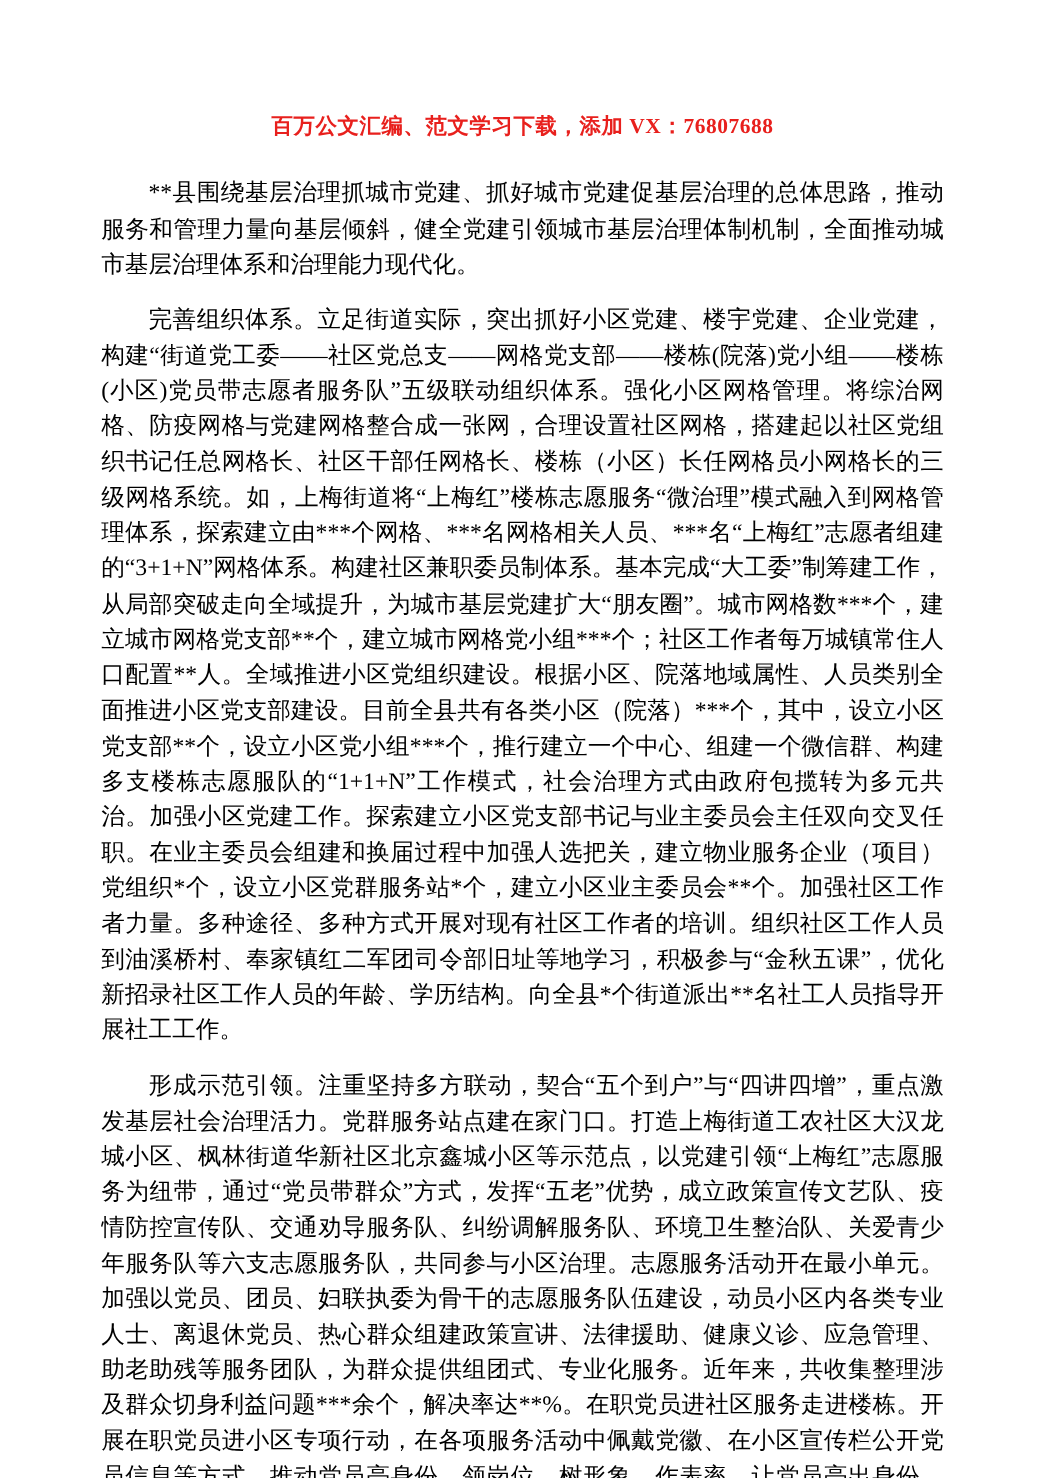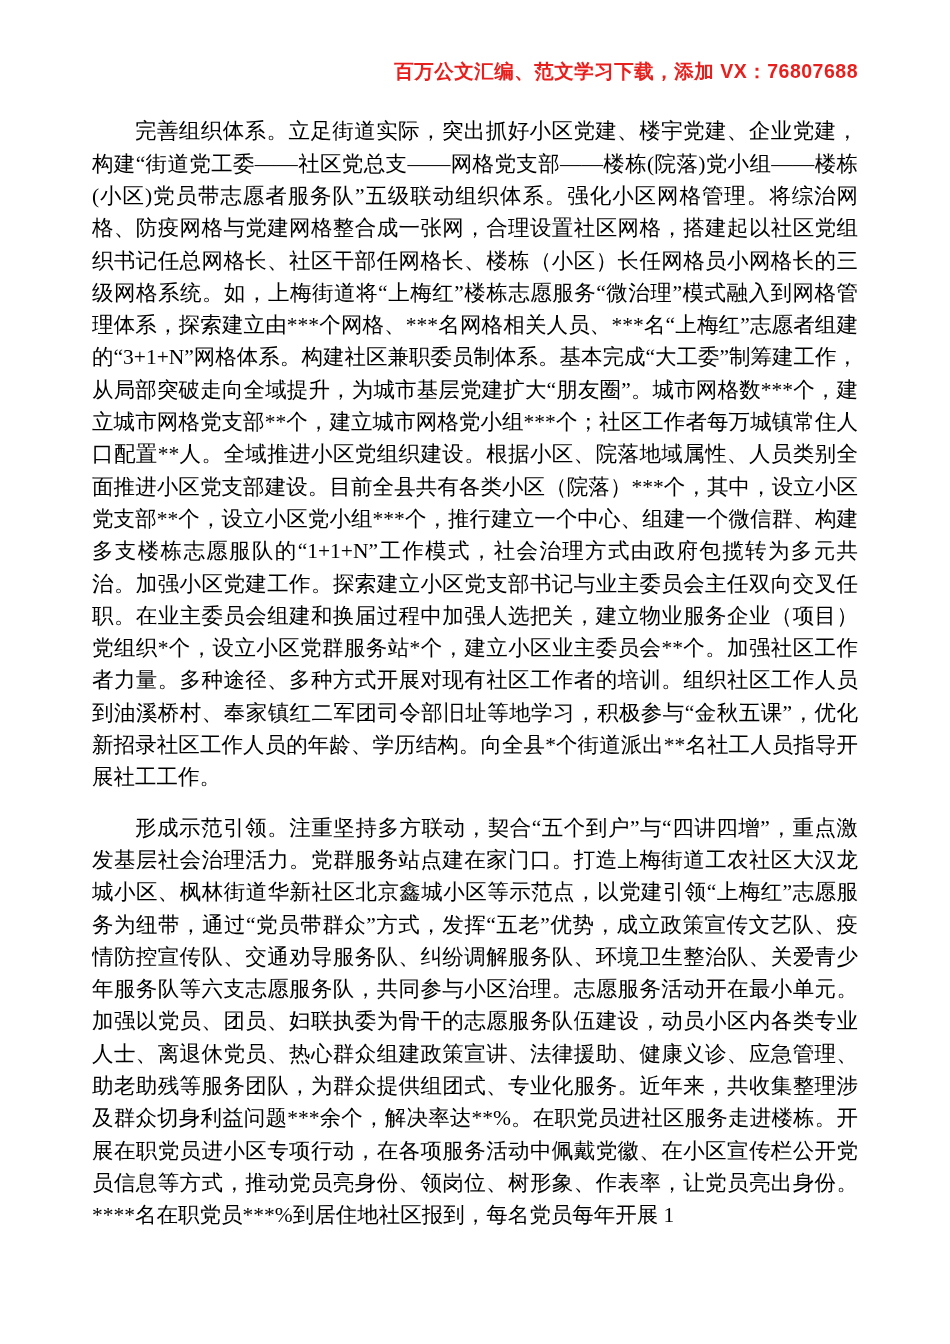--- a/index.html
+++ b/index.html
@@ -16,27 +16,27 @@
   }
   .page {
     width: 950px;
     height: 1344px;
     position: relative;
     box-sizing: border-box;
     padding: 0 92px;
     background: #fff;
   }
   .watermark {
-    text-align: right;
+    text-align: center;
     color: #e8201d;
-    font-family: Liberation Sans, sans-serif;
+    font-family: Liberation Serif, serif;
     font-weight: bold;
     font-size: 19.5px;
     letter-spacing: 0.5px;
-    padding-top: 60px;
+    padding-top: 104px;
     padding-bottom: 0;
     line-height: 1.2;
     white-space: nowrap;
   }
   .body-area {
     margin-top: 32px;
   }
   p.para {
     margin: 0 0 0 0;
     font-size: 21.5px;
@@ -58,17 +58,18 @@
   }
 </style>
 </head>
 <body>
 
 <div class="page">
 
   <div class="watermark">百万公文汇编、范文学习下载，添加 VX：76807688</div>
 
   <div class="body-area clip">
+    <p class="para"><span>**县围绕基层治理抓城市党建、抓好城市党建促基层治理的总体思路，推动服务和管理力量向基层倾斜，健全党建引领城市基层治理体制机制，全面推动城市基层治理体系和治理能力现代化。</span></p>
     <p class="para"><span class="b">完善组织体系。</span><span>立足街道实际，突出抓好小区党建、楼宇党建、企业党建，构建“街道党工委——社区党总支——网格党支部——楼栋(院落)党小组——楼栋(小区)党员带志愿者服务队”五级联动组织体系。</span><span class="b">强化小区网格管理。</span><span>将综治网格、防疫网格与党建网格整合成一张网，合理设置社区网格，搭建起以社区党组织书记任总网格长、社区干部任网格长、楼栋（小区）长任网格员小网格长的三级网格系统。如，上梅街道将“上梅红”楼栋志愿服务“微治理”模式融入到网格管理体系，探索建立由***个网格、***名网格相关人员、***名“上梅红”志愿者组建的“3+1+N”网格体系。</span><span class="b">构建社区兼职委员制体系。</span><span>基本完成“大工委”制筹建工作，从局部突破走向全域提升，为城市基层党建扩大“朋友圈”。城市网格数***个，建立城市网格党支部**个，建立城市网格党小组***个；社区工作者每万城镇常住人口配置**人。</span><span class="b">全域推进小区党组织建设。</span><span>根据小区、院落地域属性、人员类别全面推进小区党支部建设。目前全县共有各类小区（院落）***个，其中，设立小区党支部**个，设立小区党小组***个，推行建立一个中心、组建一个微信群、构建多支楼栋志愿服队的“1+1+N”工作模式，社会治理方式由政府包揽转为多元共治。</span><span class="b">加强小区党建工作。</span><span>探索建立小区党支部书记与业主委员会主任双向交叉任职。在业主委员会组建和换届过程中加强人选把关，建立物业服务企业（项目）党组织*个，设立小区党群服务站*个，建立小区业主委员会**个。</span><span class="b">加强社区工作者力量。</span><span>多种途径、多种方式开展对现有社区工作者的培训。组织社区工作人员到油溪桥村、奉家镇红二军团司令部旧址等地学习，积极参与“金秋五课”，优化新招录社区工作人员的年龄、学历结构。向全县*个街道派出**名社工人员指导开展社工工作。</span></p>
     <p class="para"><span>形成示范引领。注重坚持多方联动，契合“五个到户”与“四讲四增”，重点激发基层社会治理活力。</span><span class="b">党群服务站点建在家门口。</span><span>打造上梅街道工农社区大汉龙城小区、枫林街道华新社区北京鑫城小区等示范点，以党建引领“上梅红”志愿服务为纽带，通过“党员带群众”方式，发挥“五老”优势，成立政策宣传文艺队、疫情防控宣传队、交通劝导服务队、纠纷调解服务队、环境卫生整治队、关爱青少年服务队等六支志愿服务队，共同参与小区治理。</span><span class="b">志愿服务活动开在最小单元。</span><span>加强以党员、团员、妇联执委为骨干的志愿服务队伍建设，动员小区内各类专业人士、离退休党员、热心群众组建政策宣讲、法律援助、健康义诊、应急管理、助老助残等服务团队，为群众提供组团式、专业化服务。近年来，共收集整理涉及群众切身利益问题***余个，解决率达**%。</span><span class="b">在职党员进社区服务走进楼栋。</span><span>开展在职党员进小区专项行动，在各项服务活动中佩戴党徽、在小区宣传栏公开党员信息等方式，推动党员亮身份、领岗位、树形象、作表率，让党员亮出身份。****名在职党员***%到居住地社区报到，每名党员每年开展 1</span></p>
   </div>
 
 </div>
 
 </body></html>

